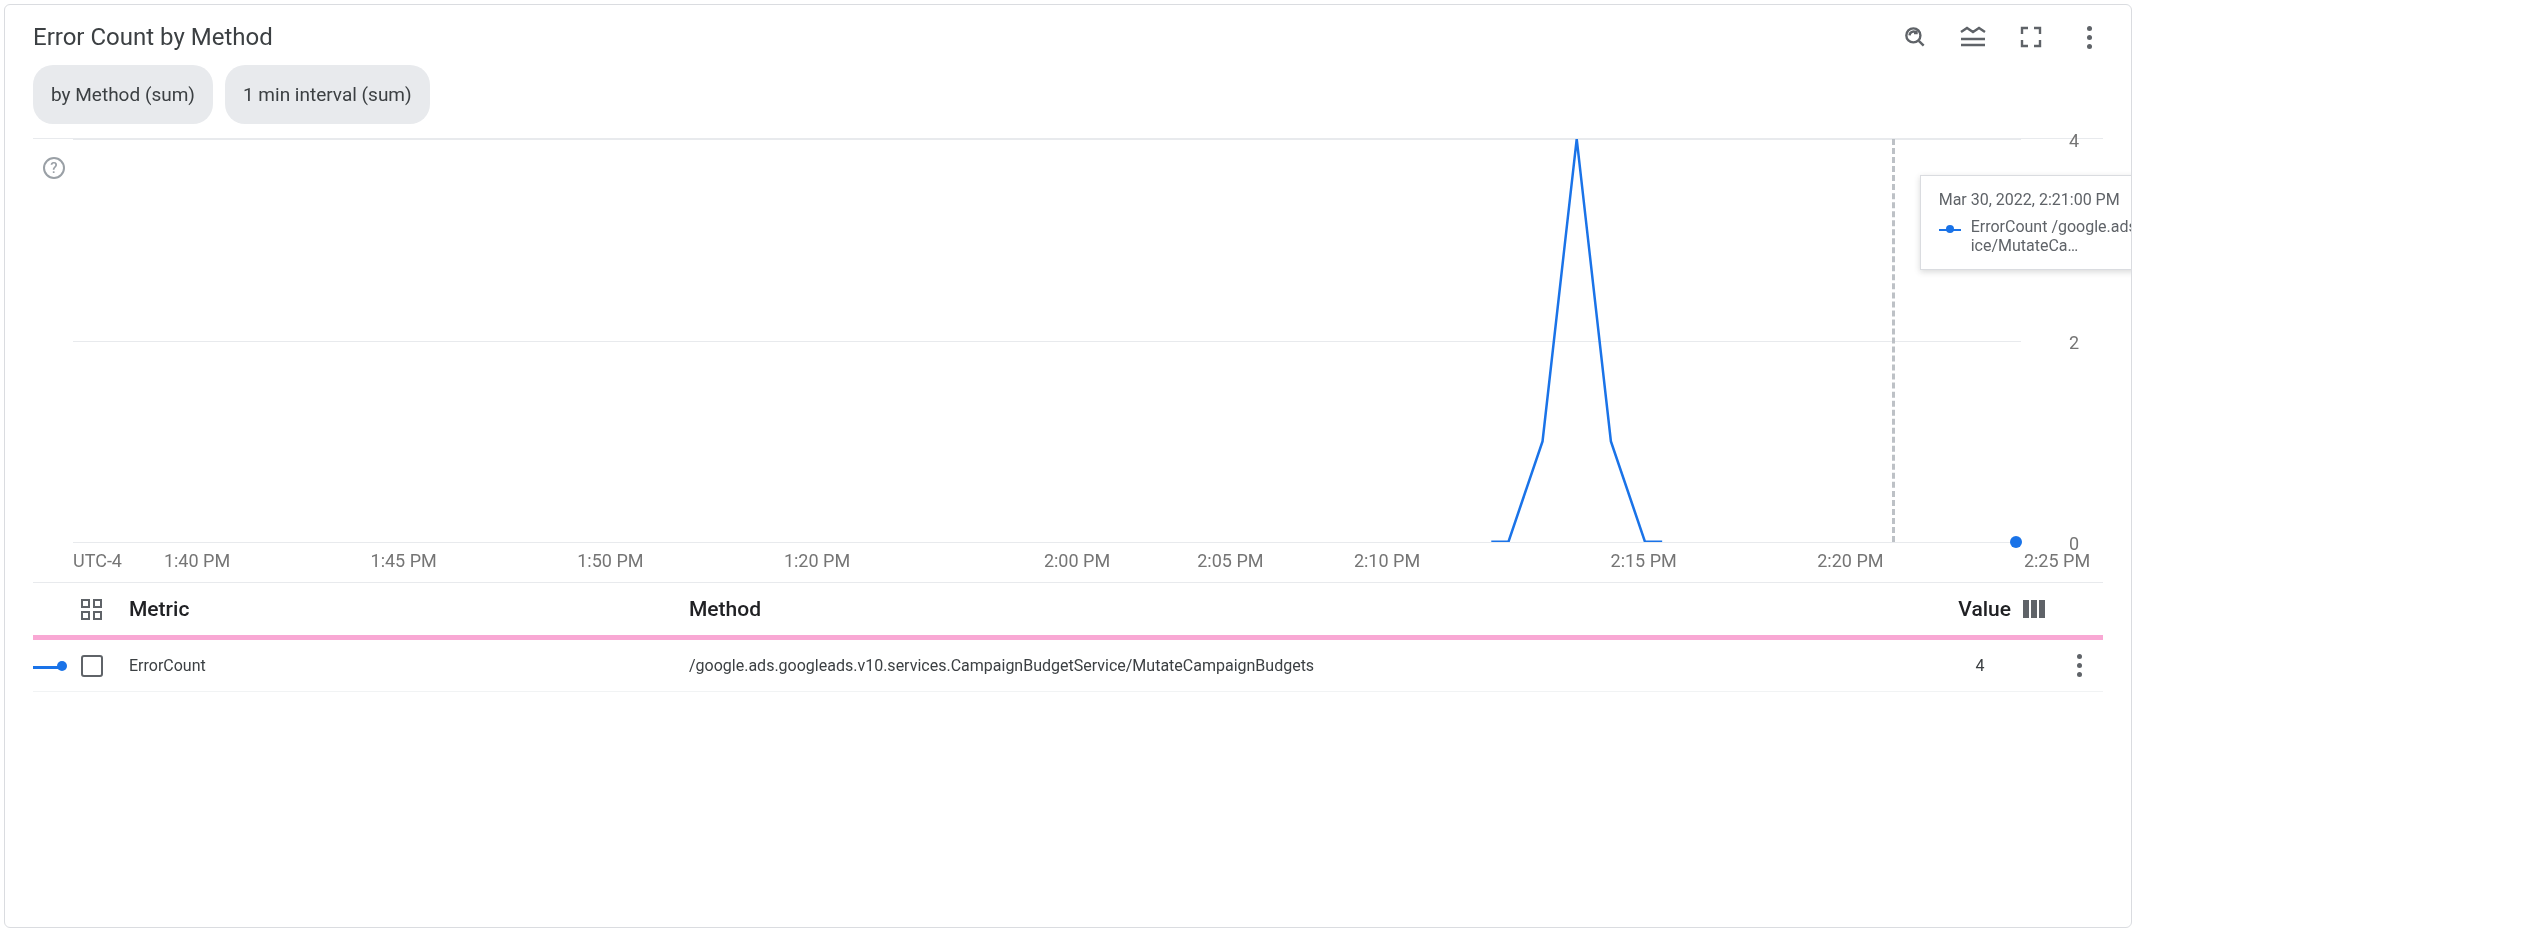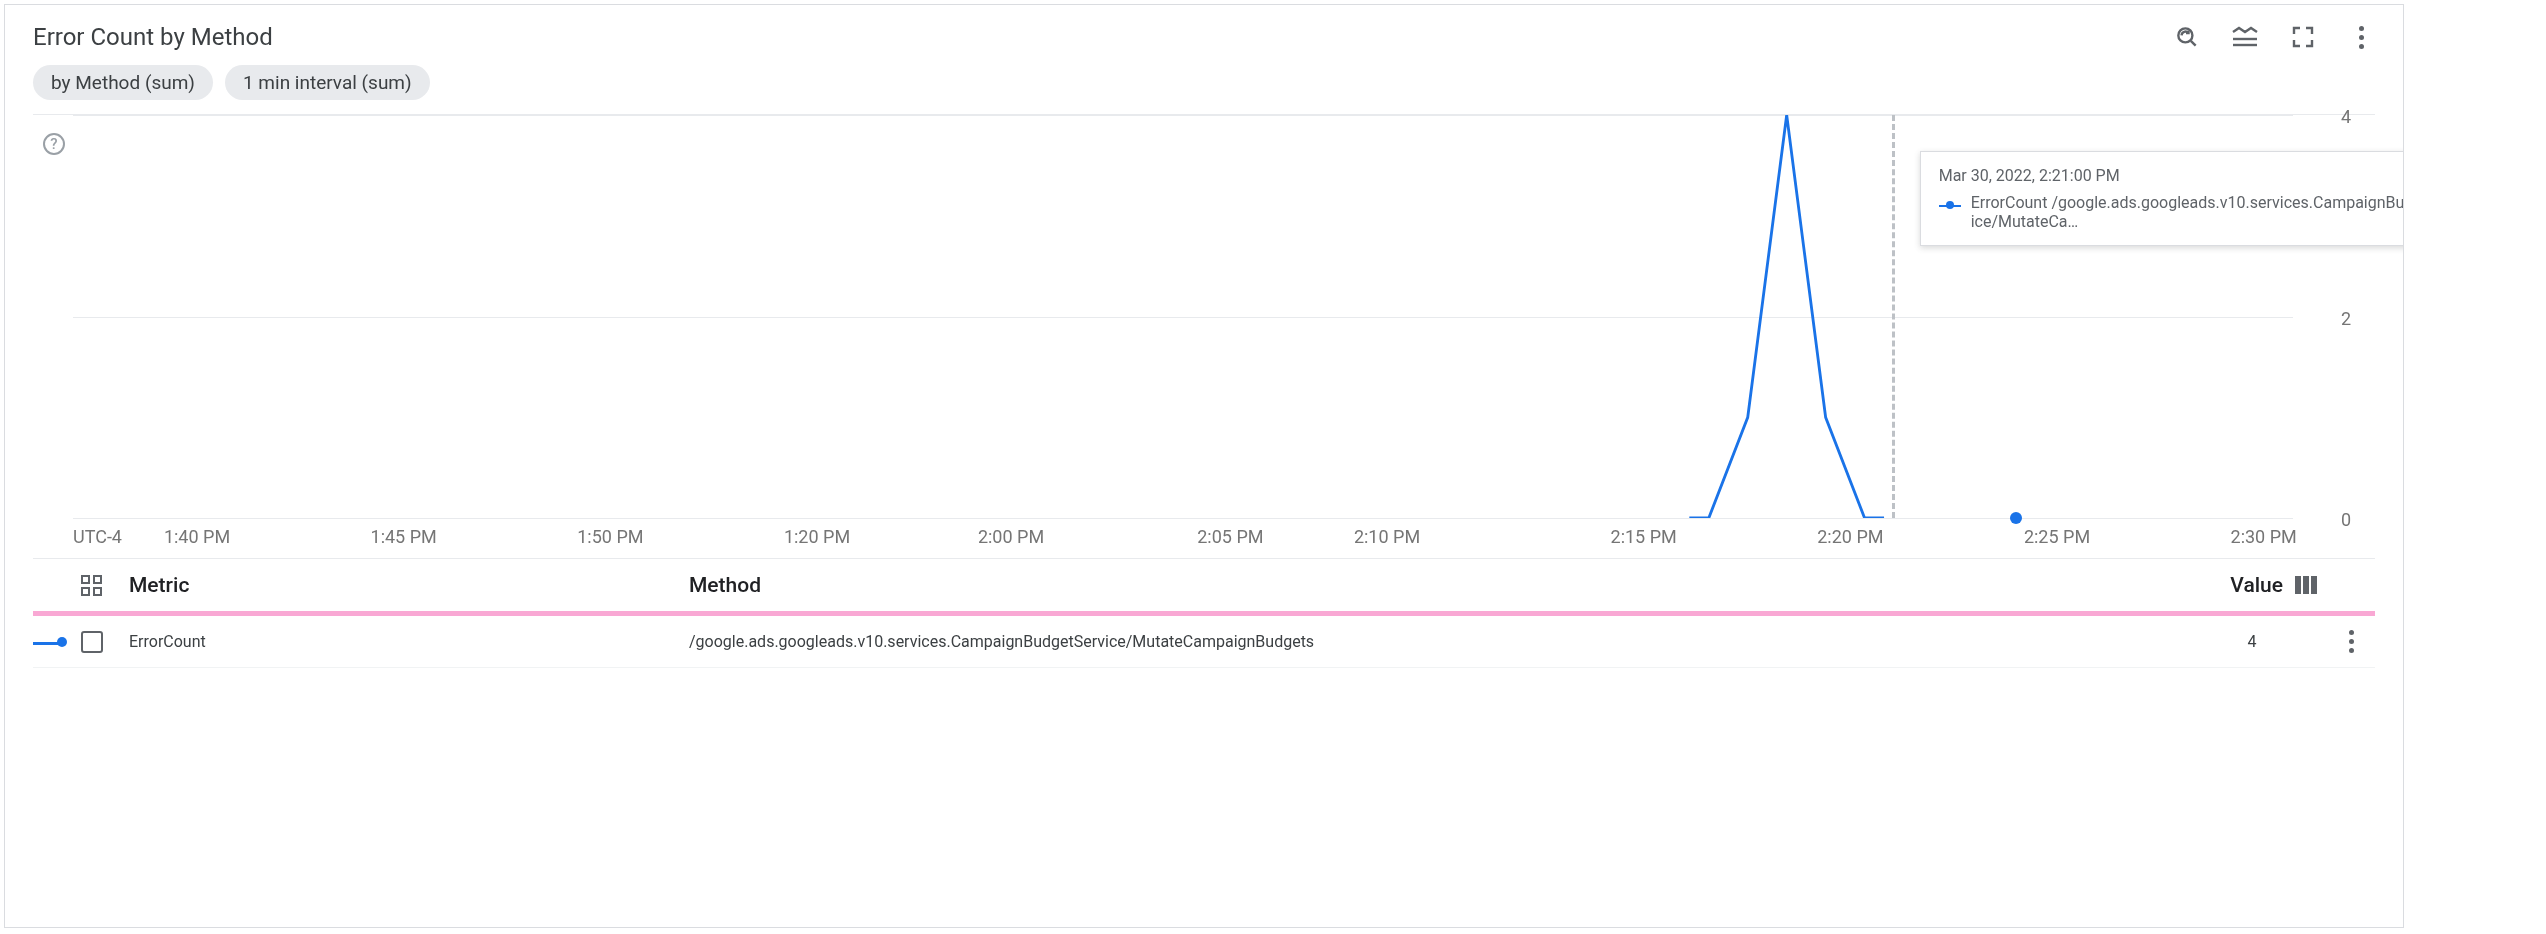--- a/index.html
+++ b/index.html
@@ -4,24 +4,24 @@
 <style>
   * { box-sizing: border-box; }
   body {
     margin: 0;
     font-family: Roboto, "Helvetica Neue", Arial, sans-serif;
     color: #3c4043;
     background: #fff;
   }
   .card {
     border: 1px solid #dadce0;
-    border-radius: 0;
+    border-radius: 6px;
     margin: 4px;
     padding: 0;
-    width: 2400px;
+    width: 2128px;
     height: 924px;
     position: relative;
     overflow: hidden;
   }
   .header-row {
     display: flex;
     align-items: center;
     justify-content: space-between;
     padding: 18px 28px 0 28px;
   }
@@ -46,21 +46,21 @@
   }
   .chips {
     display: flex;
     gap: 12px;
     padding: 14px 28px 14px 28px;
   }
   .chip {
     background: #e8eaed;
     color: #3c4043;
     border-radius: 20px;
-    padding: 6px 18px;
+    padding: 18px 18px;
     font-size: 19px;
     cursor: pointer;
   }
   .chart-wrap {
     position: relative;
     margin: 0 28px;
     border-top: 1px solid #e8eaed;
     border-bottom: 1px solid #e8eaed;
     height: 445px;
   }
@@ -333,21 +333,21 @@
         </div>
       </div>
     </div>
 
     <div class="x-axis">
       <div class="tz-label">UTC-4</div>
       <div class="x-label" id="xl0" style="left: 124px;">1:40 PM</div>
       <div class="x-label" id="xl1" style="left: 330.667px;">1:45 PM</div>
       <div class="x-label" id="xl2" style="left: 537.333px;">1:50 PM</div>
       <div class="x-label" id="xl3" style="left: 744px;">1:20 PM</div>
-      <div class="x-label" id="xl4" style="left: 938px;">2:00 PM</div>
+      <div class="x-label" id="xl4" style="left: 1004px;">2:00 PM</div>
       <div class="x-label" id="xl5" style="left: 1157.33px;">2:05 PM</div>
       <div class="x-label" id="xl6" style="left: 1314px;">2:10 PM</div>
       <div class="x-label" id="xl7" style="left: 1570.67px;">2:15 PM</div>
       <div class="x-label" id="xl8" style="left: 1777.33px;">2:20 PM</div>
       <div class="x-label" id="xl9" style="left: 1984px;">2:25 PM</div>
       <div class="x-label" id="xl10" style="left: 2190.67px;">2:30 PM</div>
     </div>
   </div>
 
   <div class="legend-table">

